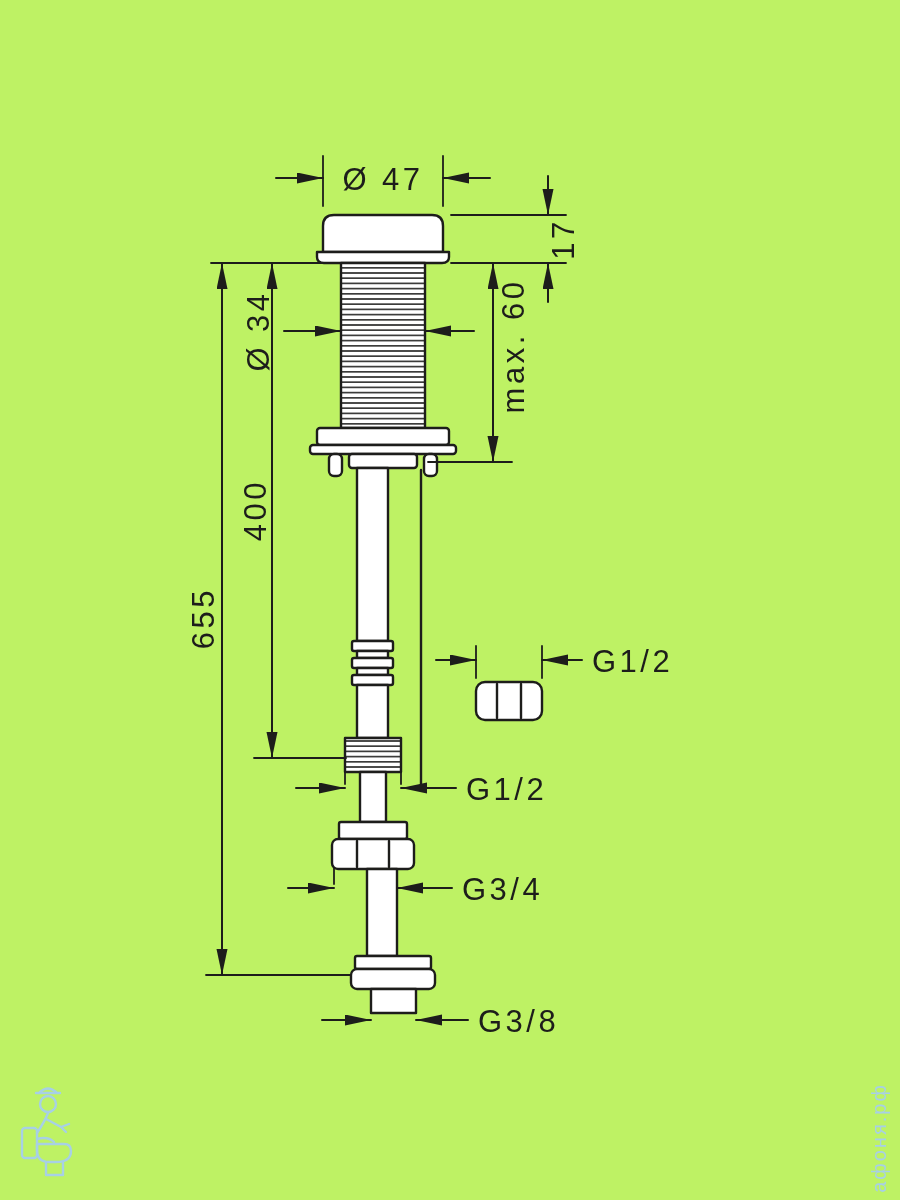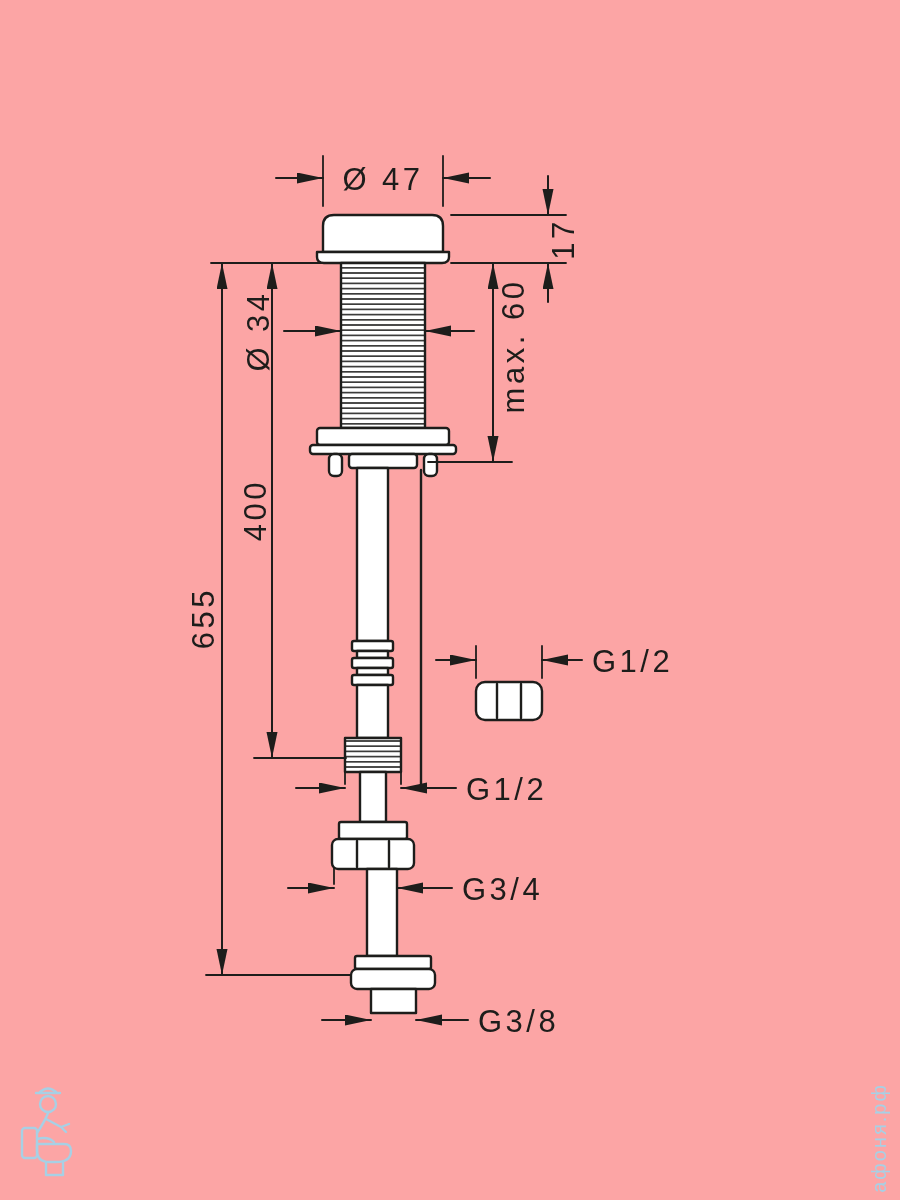--- a/index.html
+++ b/index.html
@@ -1,19 +1,19 @@
 <!DOCTYPE html>
 <html><head>
 <meta charset="utf-8">
 <style>
   html,body { margin:0; padding:0; background:#ffffff; }
   .canvas {
     position:relative;
     width:900px; height:1200px;
-    background:#fca5a5;
+    background:#bef264;
     font-family:"Liberation Sans", sans-serif;
     overflow:hidden;
   }
   svg { display:block; }
   .ln   { stroke:#1d1d1b; stroke-width:2.4; fill:none; stroke-linecap:round; stroke-linejoin:round; }
   .lnw  { stroke:#1d1d1b; stroke-width:2.4; fill:#ffffff; stroke-linejoin:round; }
   .thr  { stroke:#1d1d1b; stroke-width:2.4; fill:url(#threadPattern); stroke-linejoin:round; }
   .dim  { stroke:#1d1d1b; stroke-width:2; fill:none; stroke-linecap:round; }
   .ext  { stroke:#1d1d1b; stroke-width:1.8; fill:none; stroke-linecap:round; }
   .dim-label {

